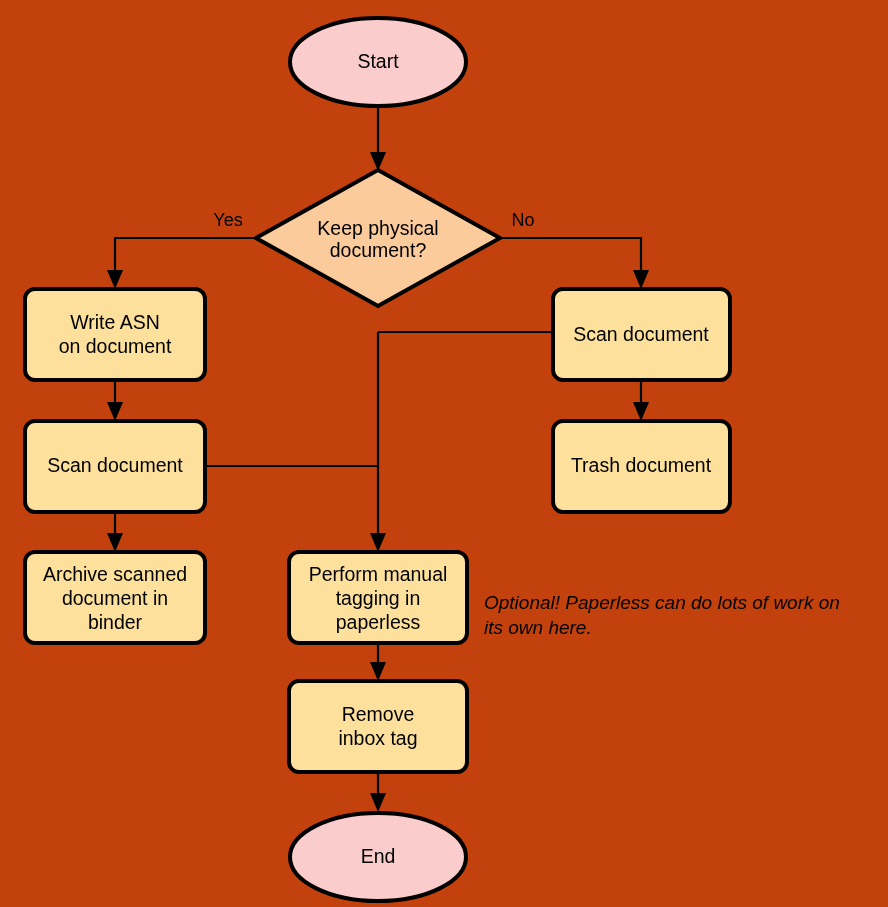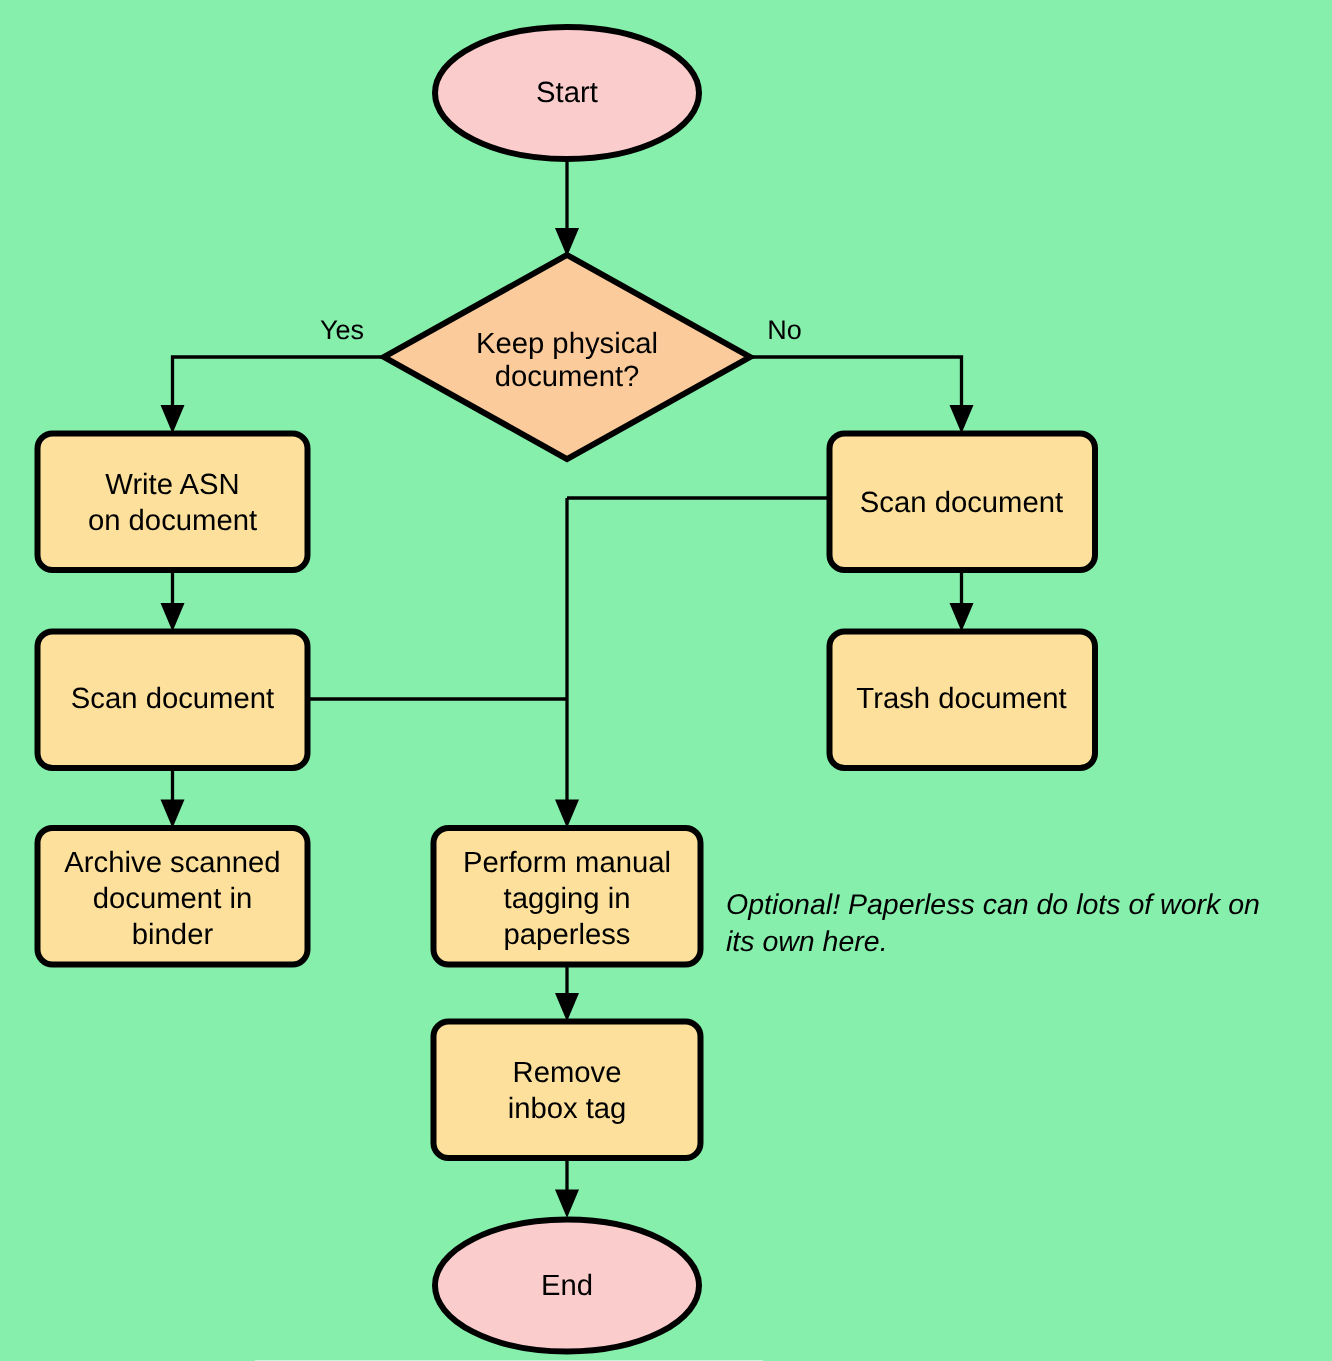--- a/index.html
+++ b/index.html
@@ -9,21 +9,21 @@
     background: #ffffff;
   }
   body {
     font-family: "Liberation Sans", sans-serif;
     color: #000000;
   }
   #flowchart-root {
     position: relative;
     width: 888px;
     height: 907px;
-    background: #86efac;
+    background: #c2410c;
     overflow: hidden;
   }
   #flow-svg {
     position: absolute;
     top: 0;
     left: 0;
     width: 888px;
     height: 907px;
     display: block;
   }

